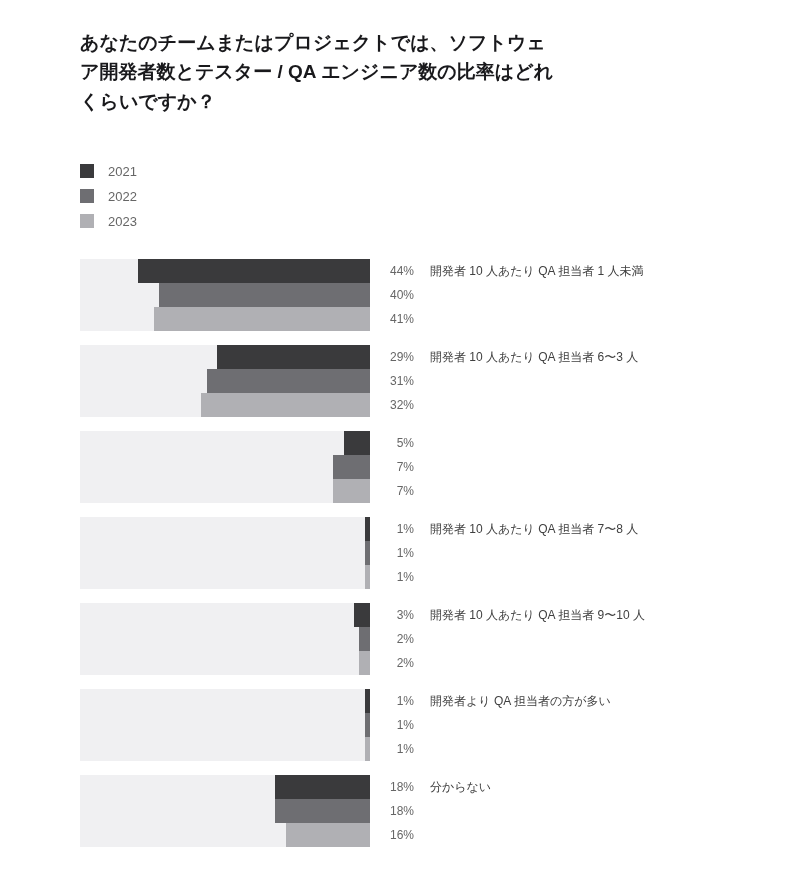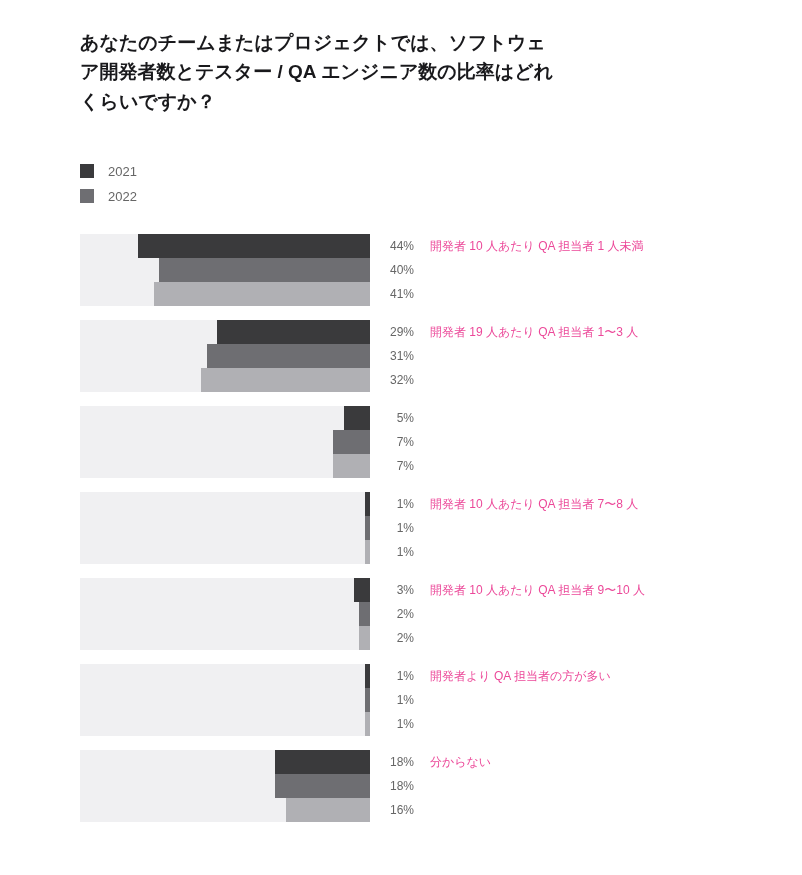--- a/index.html
+++ b/index.html
@@ -62,41 +62,45 @@
     .value-label {
       width: 60px;
       font-size: 12px;
       color: #666;
       text-align: right;
       padding-right: 16px;
       flex-shrink: 0;
     }
     .category-label {
       font-size: 12px;
-      color: #ec4899;
+      color: #404040;
       line-height: 1.3;
     }
     .c-2021 { background: #3a3a3c; }
     .c-2022 { background: #6e6e72; }
     .c-2023 { background: #b0b0b4; }
   </style>
 </head>
 <body>
 
 <h2 class="title">あなたのチームまたはプロジェクトでは、ソフトウェア開発者数とテスター / QA エンジニア数の比率はどれくらいですか？</h2>
 
 <div class="legend" id="legend">
     <div class="legend-item">
       <span class="legend-swatch c-2021"></span>
       <span class="legend-label">2021</span>
     </div>
     <div class="legend-item">
       <span class="legend-swatch c-2022"></span>
       <span class="legend-label">2022</span>
     </div>
+    <div class="legend-item">
+      <span class="legend-swatch c-2023"></span>
+      <span class="legend-label">2023</span>
+    </div>
   </div>
 
 <div id="chart">
     <div class="chart-group">
       <div class="chart-row">
         <div class="bar-track">
           <div class="bar-fill c-2021" style="width: 232px;"></div>
         </div>
         <div class="value-label">44%</div>
         <div class="category-label">開発者 10 人あたり QA 担当者 1 人未満</div>
@@ -113,21 +117,21 @@
         </div>
         <div class="value-label">41%</div>
       </div>
     </div>
     <div class="chart-group">
       <div class="chart-row">
         <div class="bar-track">
           <div class="bar-fill c-2021" style="width: 152.909px;"></div>
         </div>
         <div class="value-label">29%</div>
-        <div class="category-label">開発者 19 人あたり QA 担当者 1〜3 人</div>
+        <div class="category-label">開発者 10 人あたり QA 担当者 6〜3 人</div>
       </div>
       <div class="chart-row">
         <div class="bar-track">
           <div class="bar-fill c-2022" style="width: 163.455px;"></div>
         </div>
         <div class="value-label">31%</div>
       </div>
       <div class="chart-row">
         <div class="bar-track">
           <div class="bar-fill c-2023" style="width: 168.727px;"></div>

